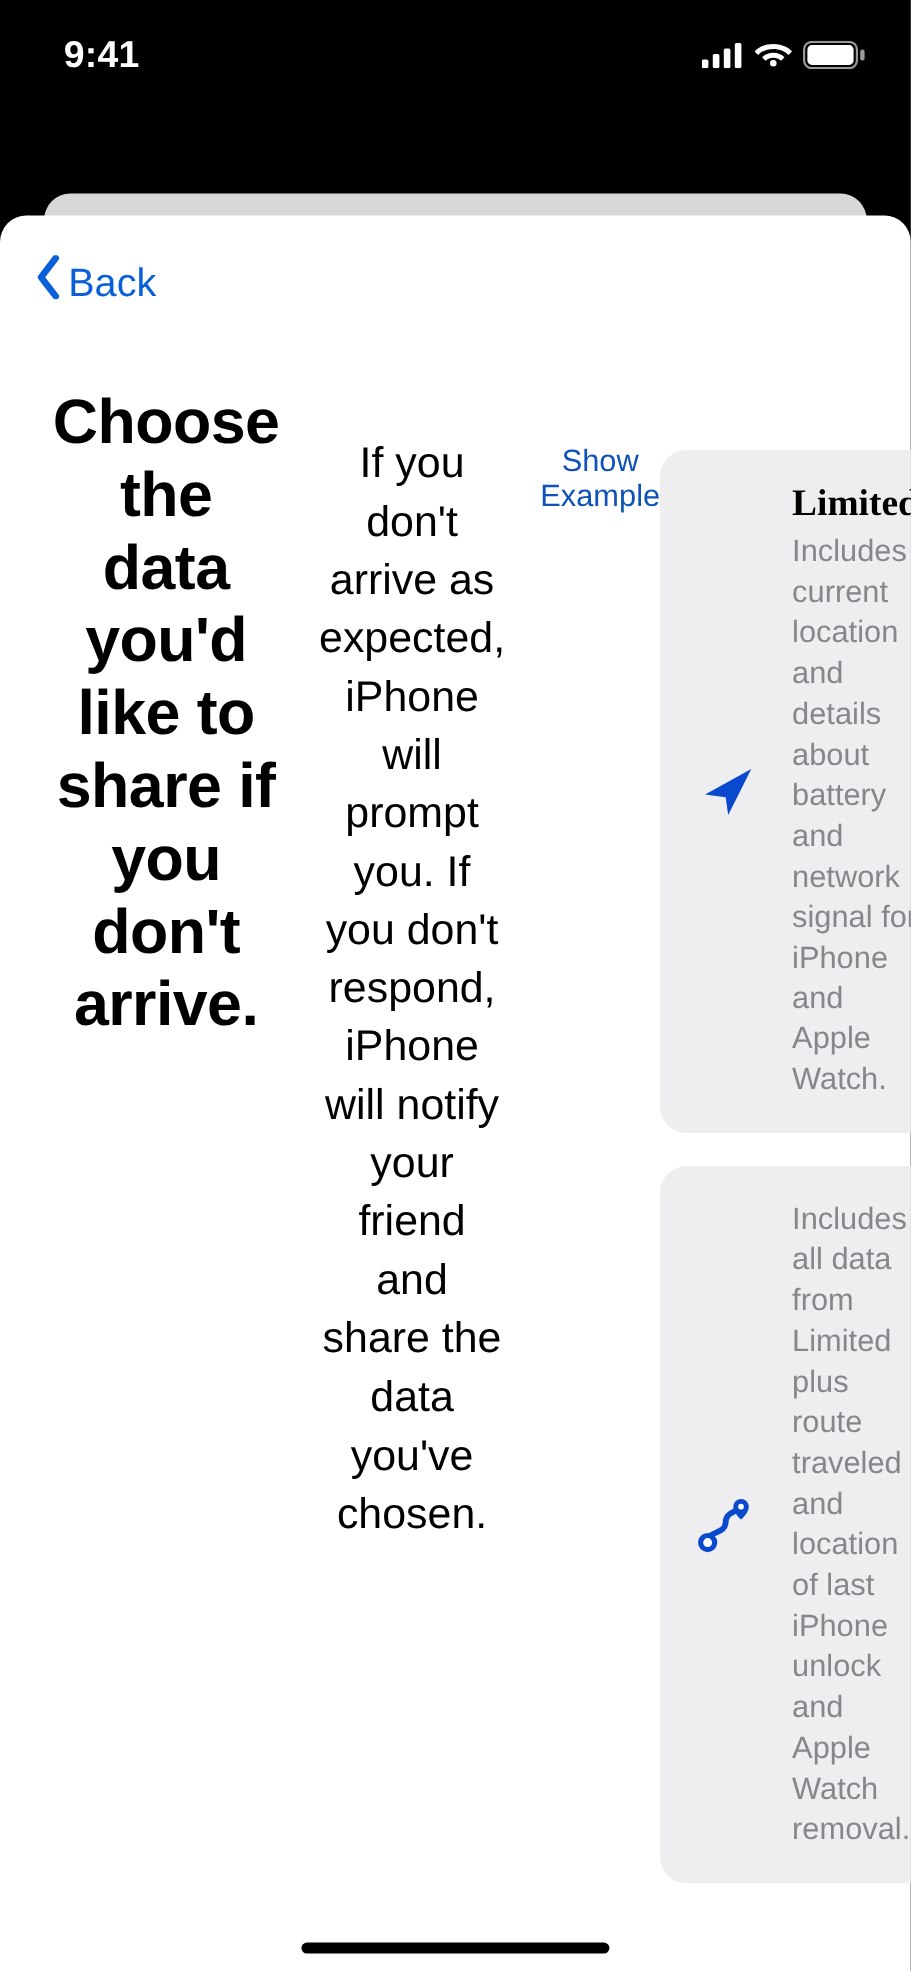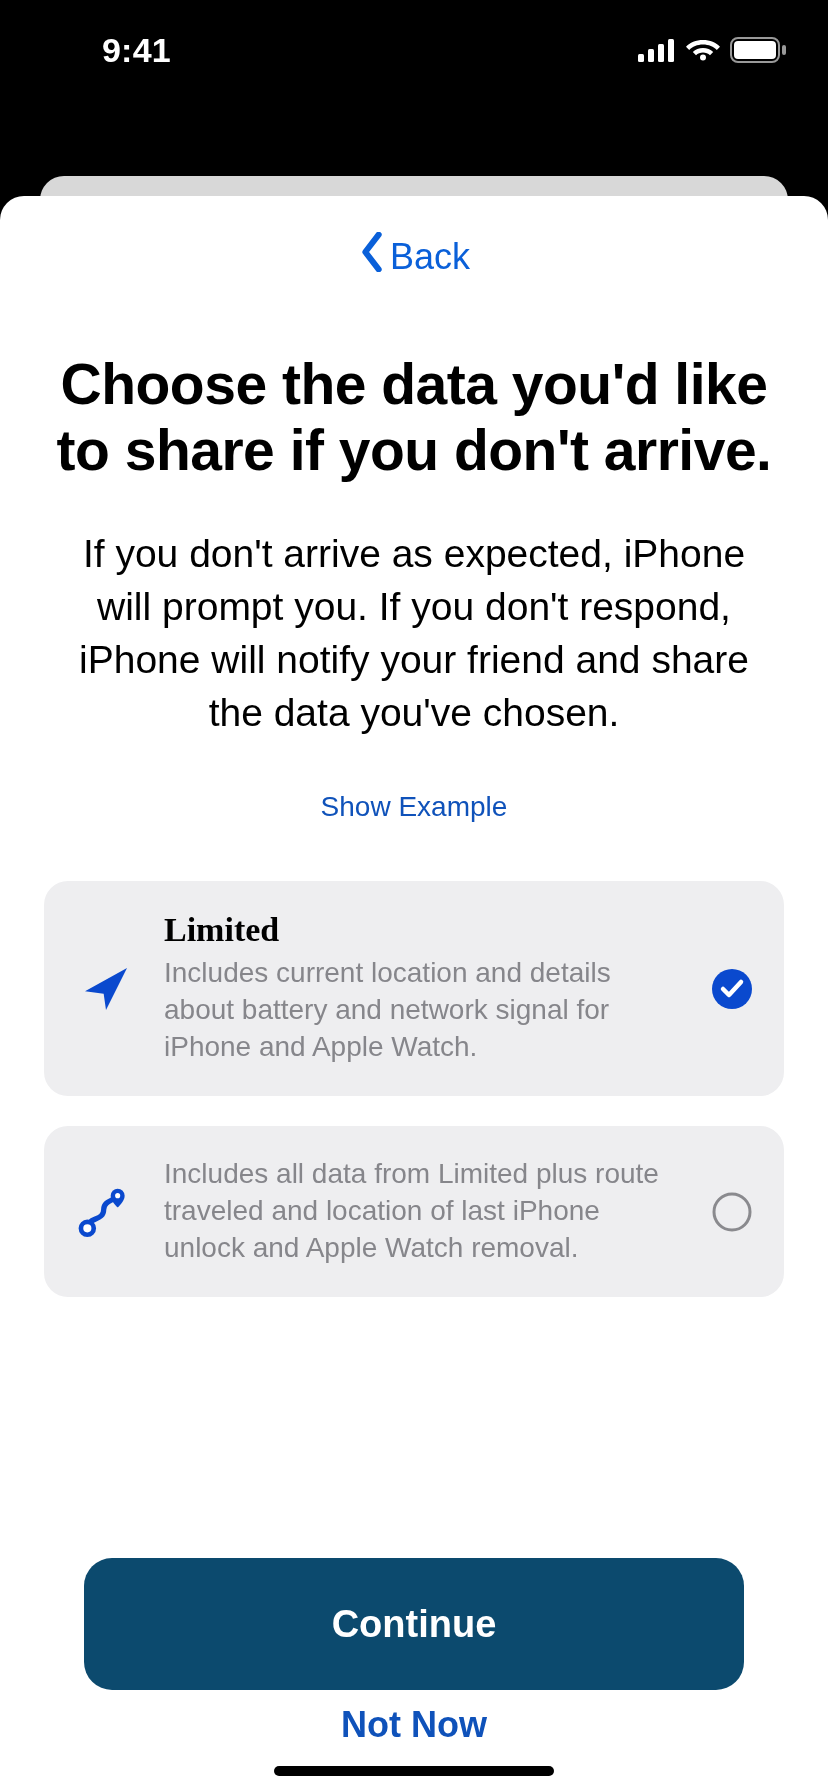--- a/index.html
+++ b/index.html
@@ -6,46 +6,46 @@
     html, body { width: 828px; height: 1792px; }
     body {
       font-family: -apple-system, 'SF Pro Text', 'Helvetica Neue', Helvetica, Arial, sans-serif;
       background: #000;
       overflow: hidden;
       position: relative;
     }
     .status-bar {
       position: absolute; top: 0; left: 0; right: 0; height: 100px;
       display: flex; align-items: center; justify-content: space-between;
-      padding: 0 40px 0 102px; color: #fff; z-index: 3;
+      padding: 0 40px 0 58px; color: #fff; z-index: 3;
     }
     .sb-time { font-size: 34px; font-weight: 600; letter-spacing: 0.2px; }
     .sb-right { display: flex; align-items: center; gap: 10px; }
     .sb-right svg { display: block; }
 
     .peek {
       position: absolute; left: 40px; right: 40px; top: 176px; height: 60px;
       background: #d8d8d8; border-radius: 24px 24px 0 0; z-index: 1;
     }
     .sheet {
       position: absolute; left: 0; right: 0; top: 196px; bottom: 0;
       background: #fff; border-radius: 24px 24px 0 0; z-index: 2;
-      display: flex; flex-direction: column; align-items: center;
+      display: flex; flex-direction: column;
     }
     .nav {
       padding: 36px 30px 10px 30px;
     }
     .back {
       display: inline-flex; align-items: center; gap: 4px;
       color: #0A60D9; font-size: 36px; font-weight: 400;
       cursor: pointer; user-select: none;
     }
     .back svg { width: 28px; height: 40px; }
 
-    .content { flex: 1; padding: 60px 44px 0 44px; display: flex; flex-direction: column; }
+    .content { flex: 1; padding: 60px 44px 0 44px; display: flex; flex-direction: row; }
 
     .title {
       font-size: 57px; font-weight: 700; line-height: 1.16; text-align: center;
       letter-spacing: -0.5px; color: #000; padding: 0 4px;
     }
     .subtitle {
       margin-top: 44px; font-size: 39px; line-height: 1.36; text-align: center;
       color: #000; padding: 0 32px; font-weight: 400;
     }
     .example-link {

